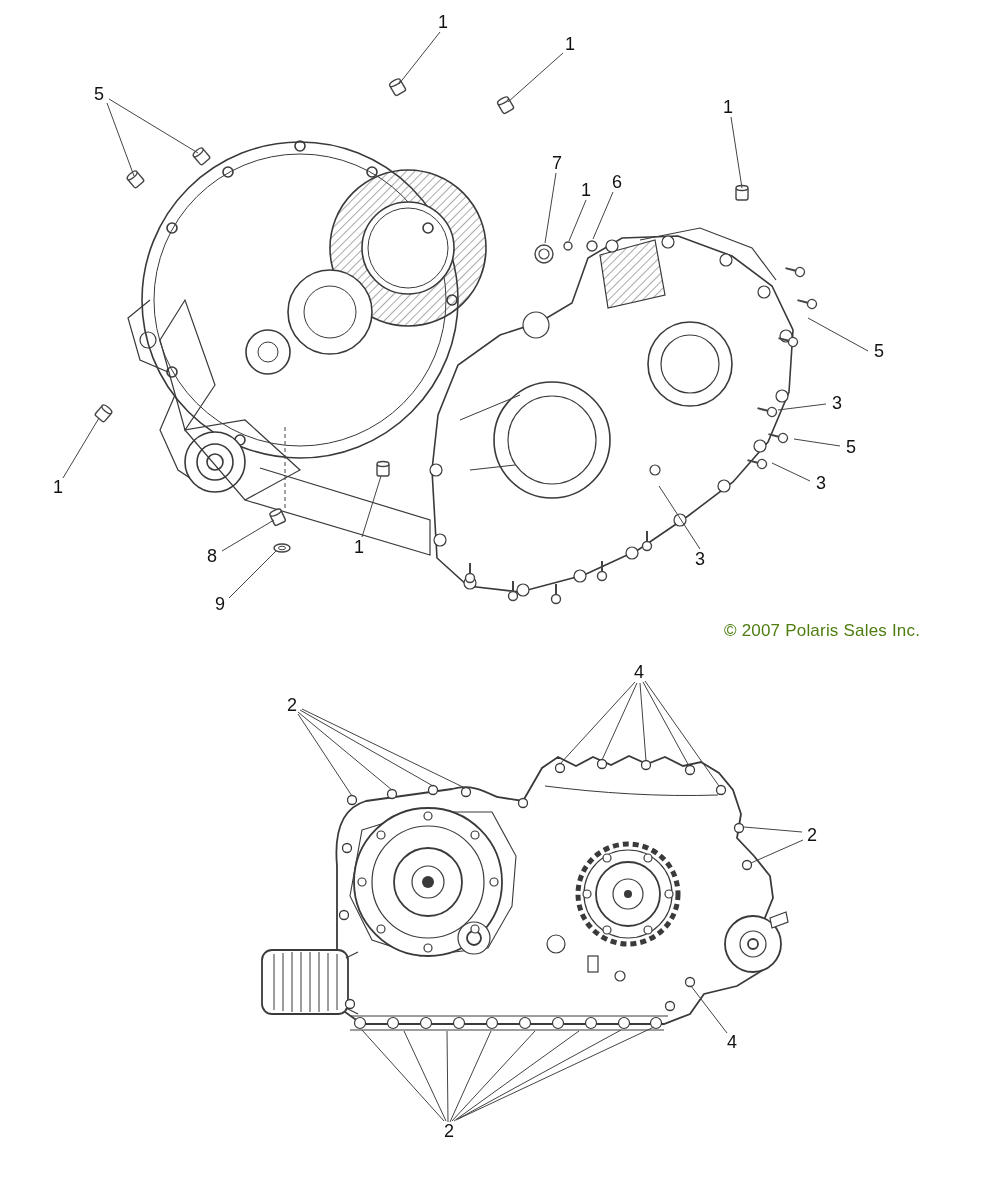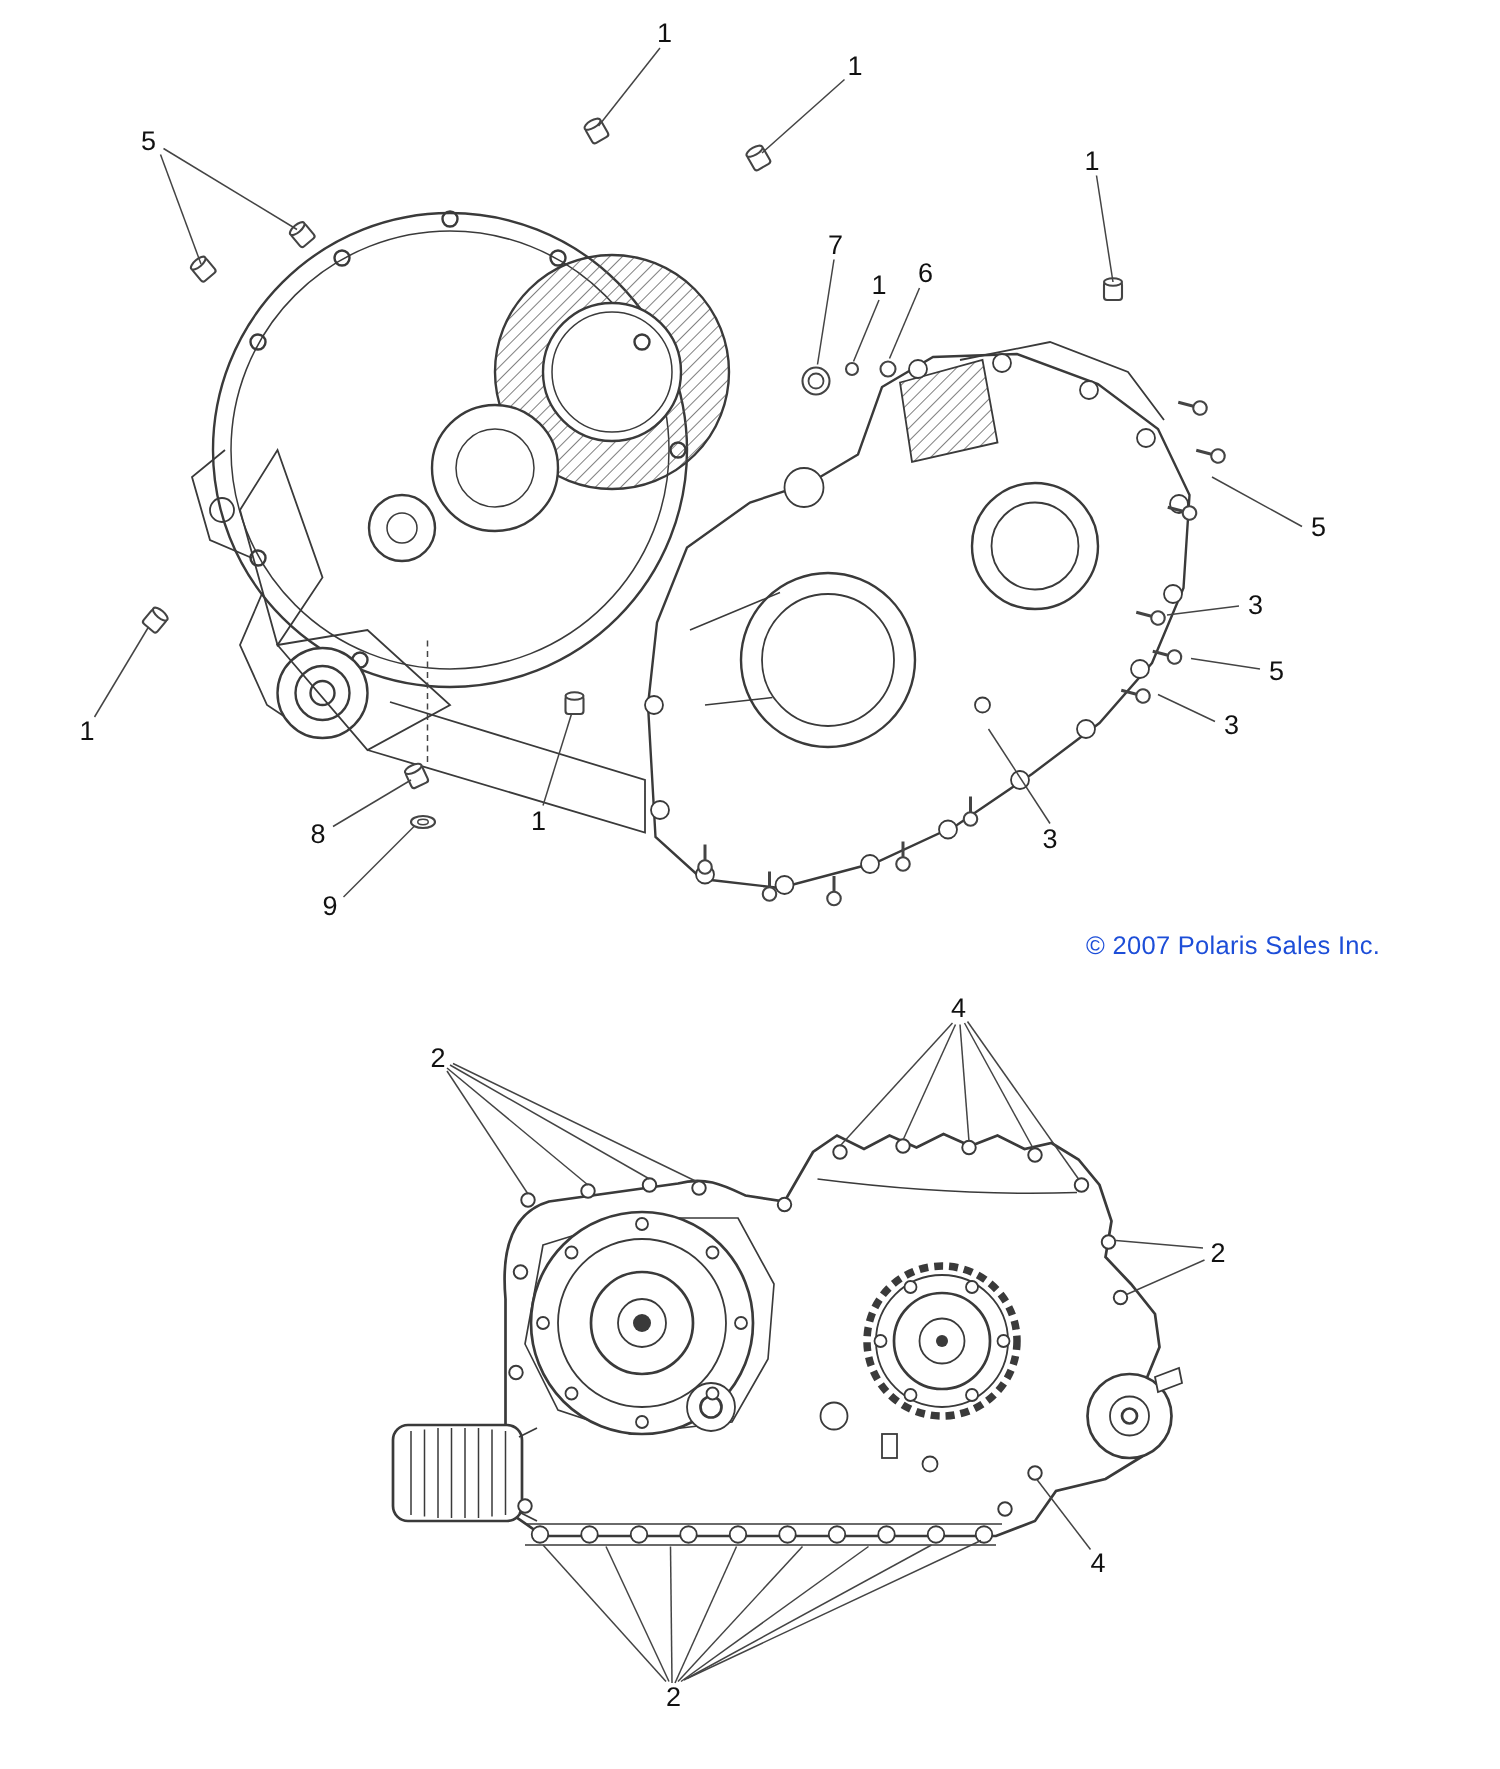--- a/index.html
+++ b/index.html
@@ -7,21 +7,21 @@
     position:relative;width:1000px;height:1179px;background:#ffffff;
     font-family:"Liberation Sans",sans-serif;overflow:hidden;
   }
   svg.diagram{position:absolute;left:0;top:0;}
   .callout{
     position:absolute;transform:translate(-50%,-50%);
     font-size:18px;line-height:1;color:#111;user-select:none;
   }
   .copyright{
     position:absolute;left:724px;top:621px;
-    font-size:17px;color:#1d4ed8;letter-spacing:0.2px;
+    font-size:17px;color:#4d7c0f;letter-spacing:0.2px;
   }
 </style>
 </head>
 <body>
 
 <div class="page">
 
   <svg class="diagram" width="1000" height="1179" viewBox="0 0 1000 1179">
     <defs>
       <pattern id="hatch" width="6" height="6" patternUnits="userSpaceOnUse" patternTransform="rotate(45)">

